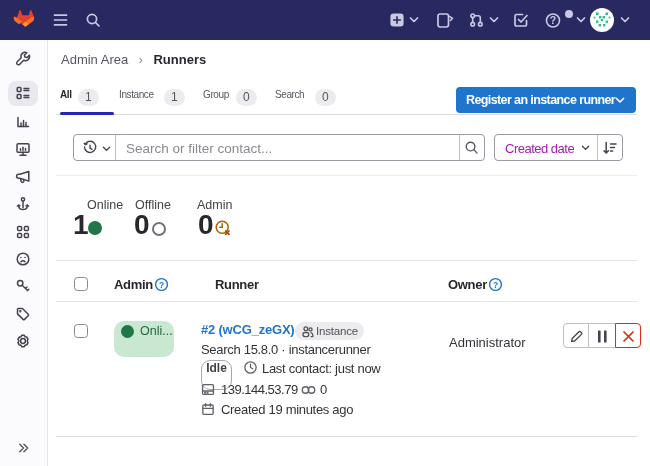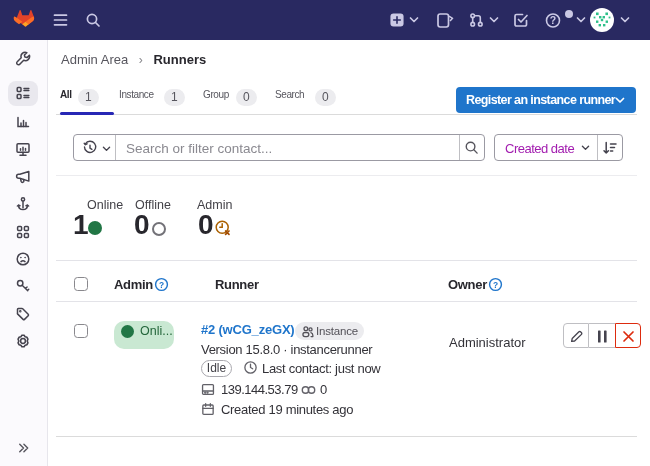--- a/index.html
+++ b/index.html
@@ -35,28 +35,28 @@
 
 
 .stat-label { position:absolute; top:198px; font-size:12.5px; color:#434248; }
 .stat-num { position:absolute; top:210px; font-size:28px; font-weight:700; color:#28272d; line-height:30px; }
 
 
 .th { position:absolute; font-size:13px; letter-spacing:-0.3px; font-weight:700; color:#28272d; }
 .hline { position:absolute; height:1px; background:#e3e3e8; }
 .checkbox { position:absolute; width:14px; height:14px; border:1px solid #89888d; border-radius:3.5px; background:#fff; }
 
-.badge-online { position:absolute; left:114px; top:321px; width:60px; height:28px; background:#c9e8d2; border-radius:10px; }
+.badge-online { position:absolute; left:114px; top:321px; width:60px; height:36px; background:#c9e8d2; border-radius:10px; }
 .badge-online .dot { position:absolute; left:7px; top:3.5px; width:13px; height:13px; background:#217645; border-radius:50%; }
 .badge-online .txt { position:absolute; left:26px; top:3px; font-size:12.5px; color:#24663b; }
 
 .runner-link { position:absolute; left:201px; top:322px; font-size:13px; letter-spacing:-0.2px; font-weight:700; color:#1f75cb; }
 .badge-instance { position:absolute; left:295px; top:322px; width:69px; height:18px; background:#ececef; border-radius:9px; color:#535158; font-size:11.5px; letter-spacing:-0.2px; line-height:18px; padding:0 0 0 21px; }
 .rowtext { position:absolute; font-size:13px; letter-spacing:-0.3px; color:#333238; }
-.pill-idle { position:absolute; left:201px; top:360px; width:31px; height:17px; border:1px solid #a9a8ae; border-radius:9px; font-size:12px; color:#434248; line-height:15px; text-align:center; background:#fff; }
+.pill-idle { position:absolute; left:201px; top:360px; width:31px; height:30px; border:1px solid #a9a8ae; border-radius:9px; font-size:12px; color:#434248; line-height:15px; text-align:center; background:#fff;font-weight:bold; }
 .rowicon { position:absolute; color:#626168; }
 
 .owner { position:absolute; left:449px; top:323px; font-size:13px; color:#333238;margin-top:12px; }
 .act-btn { position:absolute; top:323px; width:26px; height:25px; background:#fff; border:1px solid #bfbfc3; }
 </style>
 </head>
 <body>
 
 <div class="navbar">
 
@@ -293,21 +293,21 @@
 
 <div class="runner-link">#2 (wCG_zeGX)</div>
 <div class="badge-instance">Instance
   <svg class="abs" style="left:6px;top:2.5px" width="13" height="13" viewBox="0 0 16 16" fill="none" stroke="#535158" stroke-width="1.6" stroke-linecap="round" stroke-linejoin="round">
     <circle cx="6" cy="4.6" r="2.3"></circle>
     <rect x="2.4" y="9.2" width="7.2" height="5" rx="2.4"></rect>
     <circle cx="11.7" cy="5.4" r="1.9"></circle>
     <path d="M12.2 9.5c1.5.4 2.4 1.7 2.4 3.3v1.4h-2.2"></path>
   </svg>
 </div>
-<div class="rowtext" style="left:201px;top:342px">Version 15.8.0 · instancerunner</div>
+<div class="rowtext" style="left:201px;top:342px">Search 15.8.0 · instancerunner</div>
 
 <div class="pill-idle">Idle</div>
 <svg class="rowicon abs" style="left:243px;top:360px" width="15" height="15" viewBox="0 0 16 16" fill="none" stroke="currentColor" stroke-width="1.4" stroke-linecap="round">
   <circle cx="8" cy="8" r="6"></circle>
     <path d="M8 4.5V8l2.3 1.4"></path>
 </svg>
 <div class="rowtext" style="left:262px;top:361px">Last contact: just now</div>
 
 <svg class="rowicon abs" style="left:200px;top:382px" width="16" height="15" viewBox="0 0 16 16" fill="none" stroke="currentColor" stroke-width="1.4" stroke-linecap="round">
   <rect x="2.2" y="2.8" width="11.6" height="10.4" rx="1"></rect>

